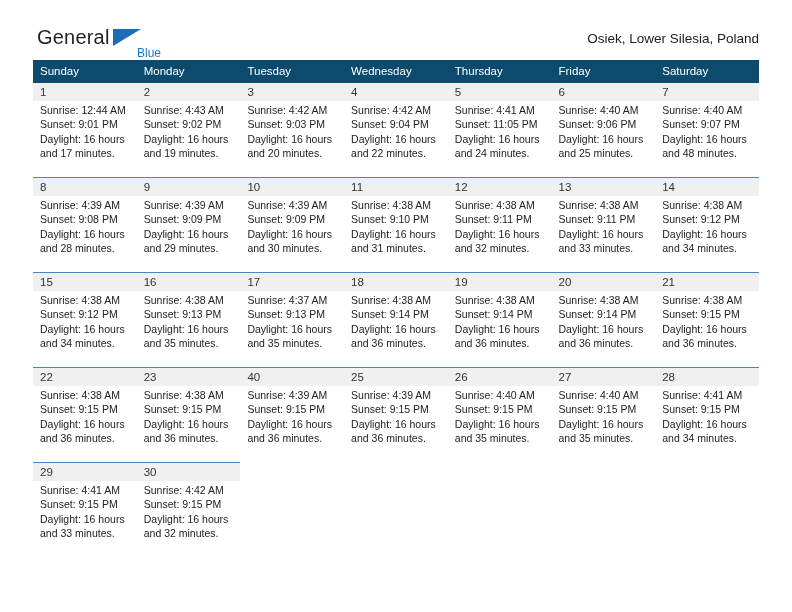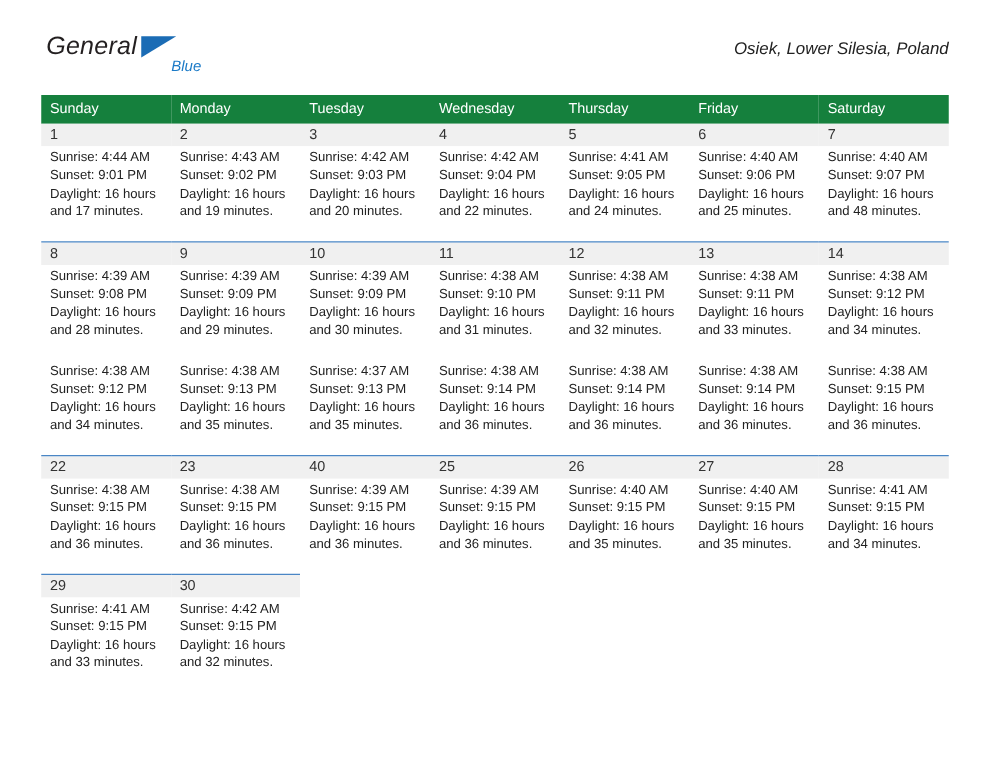--- a/index.html
+++ b/index.html
@@ -18,22 +18,21 @@
     position: relative;
     width: 792px;
     height: 612px;
     box-sizing: border-box;
     padding: 0 33px;
   }
 
   
   .topbar {
     position: relative;
-    height: 76px;
-    font-style: italic;
+    height: 60px;
   }
   .logo {
     position: absolute;
     left: 4px;
     top: 26px;
     width: 180px;
     height: 48px;
   }
   .logo-general {
     position: absolute;
@@ -86,21 +85,21 @@
 
   
   .calendar {
     width: 726px;
     border-collapse: collapse;
     table-layout: fixed;
   }
   .calendar col { width: 103.71px; }
 
   .calendar thead th {
-    background: #15803d;
+    background: #0c4a6e;
     color: #ffffff;
     font-size: 11.5px;
     font-weight: normal;
     text-align: left;
     padding: 5px 0 6px 7px;
     height: 11px;
     border: none;
   }
 
   .daynum-row td {
@@ -175,21 +174,21 @@
           <td>1</td>
           <td>2</td>
           <td>3</td>
           <td>4</td>
           <td>5</td>
           <td>6</td>
           <td>7</td>
         </tr>
         <tr class="info-row">
           <td>
-            <div class="line">Sunrise: 4:44 AM</div>
+            <div class="line">Sunrise: 12:44 AM</div>
             <div class="line">Sunset: 9:01 PM</div>
             <div class="line">Daylight: 16 hours</div>
             <div class="line">and 17 minutes.</div>
           </td>
           <td>
             <div class="line">Sunrise: 4:43 AM</div>
             <div class="line">Sunset: 9:02 PM</div>
             <div class="line">Daylight: 16 hours</div>
             <div class="line">and 19 minutes.</div>
           </td>
@@ -200,21 +199,21 @@
             <div class="line">and 20 minutes.</div>
           </td>
           <td>
             <div class="line">Sunrise: 4:42 AM</div>
             <div class="line">Sunset: 9:04 PM</div>
             <div class="line">Daylight: 16 hours</div>
             <div class="line">and 22 minutes.</div>
           </td>
           <td>
             <div class="line">Sunrise: 4:41 AM</div>
-            <div class="line">Sunset: 9:05 PM</div>
+            <div class="line">Sunset: 11:05 PM</div>
             <div class="line">Daylight: 16 hours</div>
             <div class="line">and 24 minutes.</div>
           </td>
           <td>
             <div class="line">Sunrise: 4:40 AM</div>
             <div class="line">Sunset: 9:06 PM</div>
             <div class="line">Daylight: 16 hours</div>
             <div class="line">and 25 minutes.</div>
           </td>
           <td>
@@ -270,20 +269,29 @@
             <div class="line">Daylight: 16 hours</div>
             <div class="line">and 33 minutes.</div>
           </td>
           <td>
             <div class="line">Sunrise: 4:38 AM</div>
             <div class="line">Sunset: 9:12 PM</div>
             <div class="line">Daylight: 16 hours</div>
             <div class="line">and 34 minutes.</div>
           </td>
         </tr>
+        <tr class="daynum-row">
+          <td>15</td>
+          <td>16</td>
+          <td>17</td>
+          <td>18</td>
+          <td>19</td>
+          <td>20</td>
+          <td>21</td>
+        </tr>
         <tr class="info-row">
           <td>
             <div class="line">Sunrise: 4:38 AM</div>
             <div class="line">Sunset: 9:12 PM</div>
             <div class="line">Daylight: 16 hours</div>
             <div class="line">and 34 minutes.</div>
           </td>
           <td>
             <div class="line">Sunrise: 4:38 AM</div>
             <div class="line">Sunset: 9:13 PM</div>

